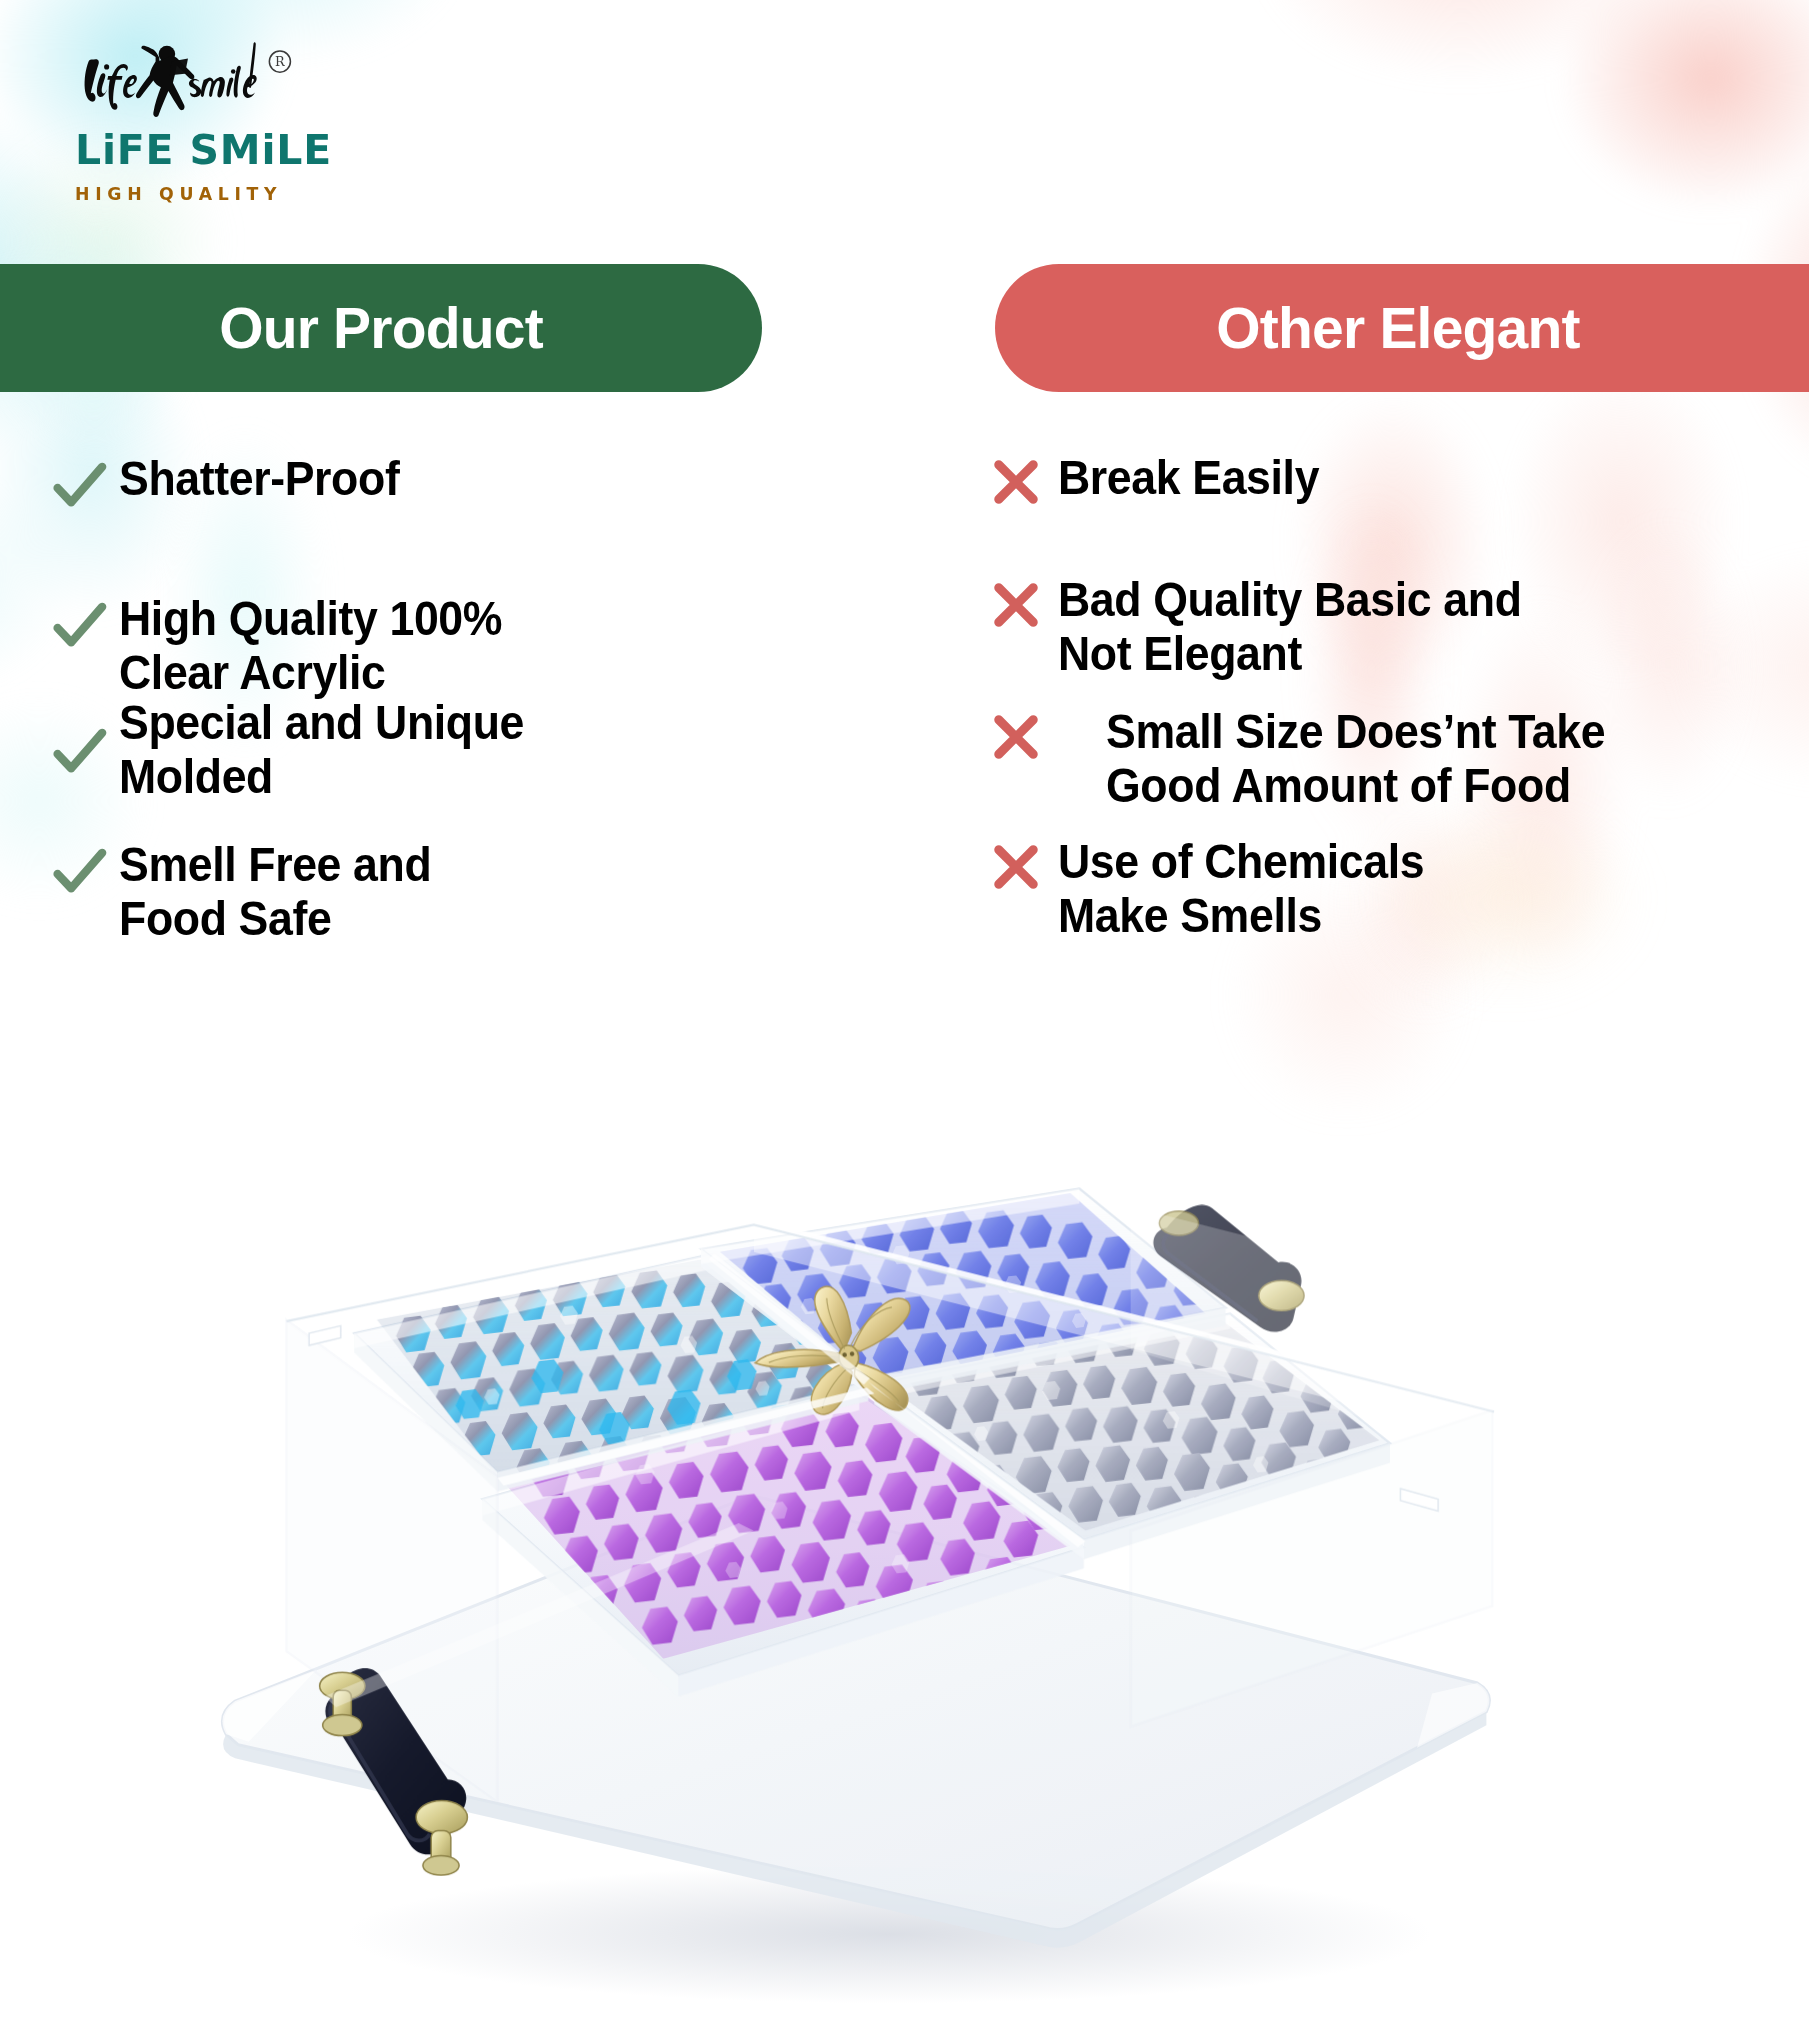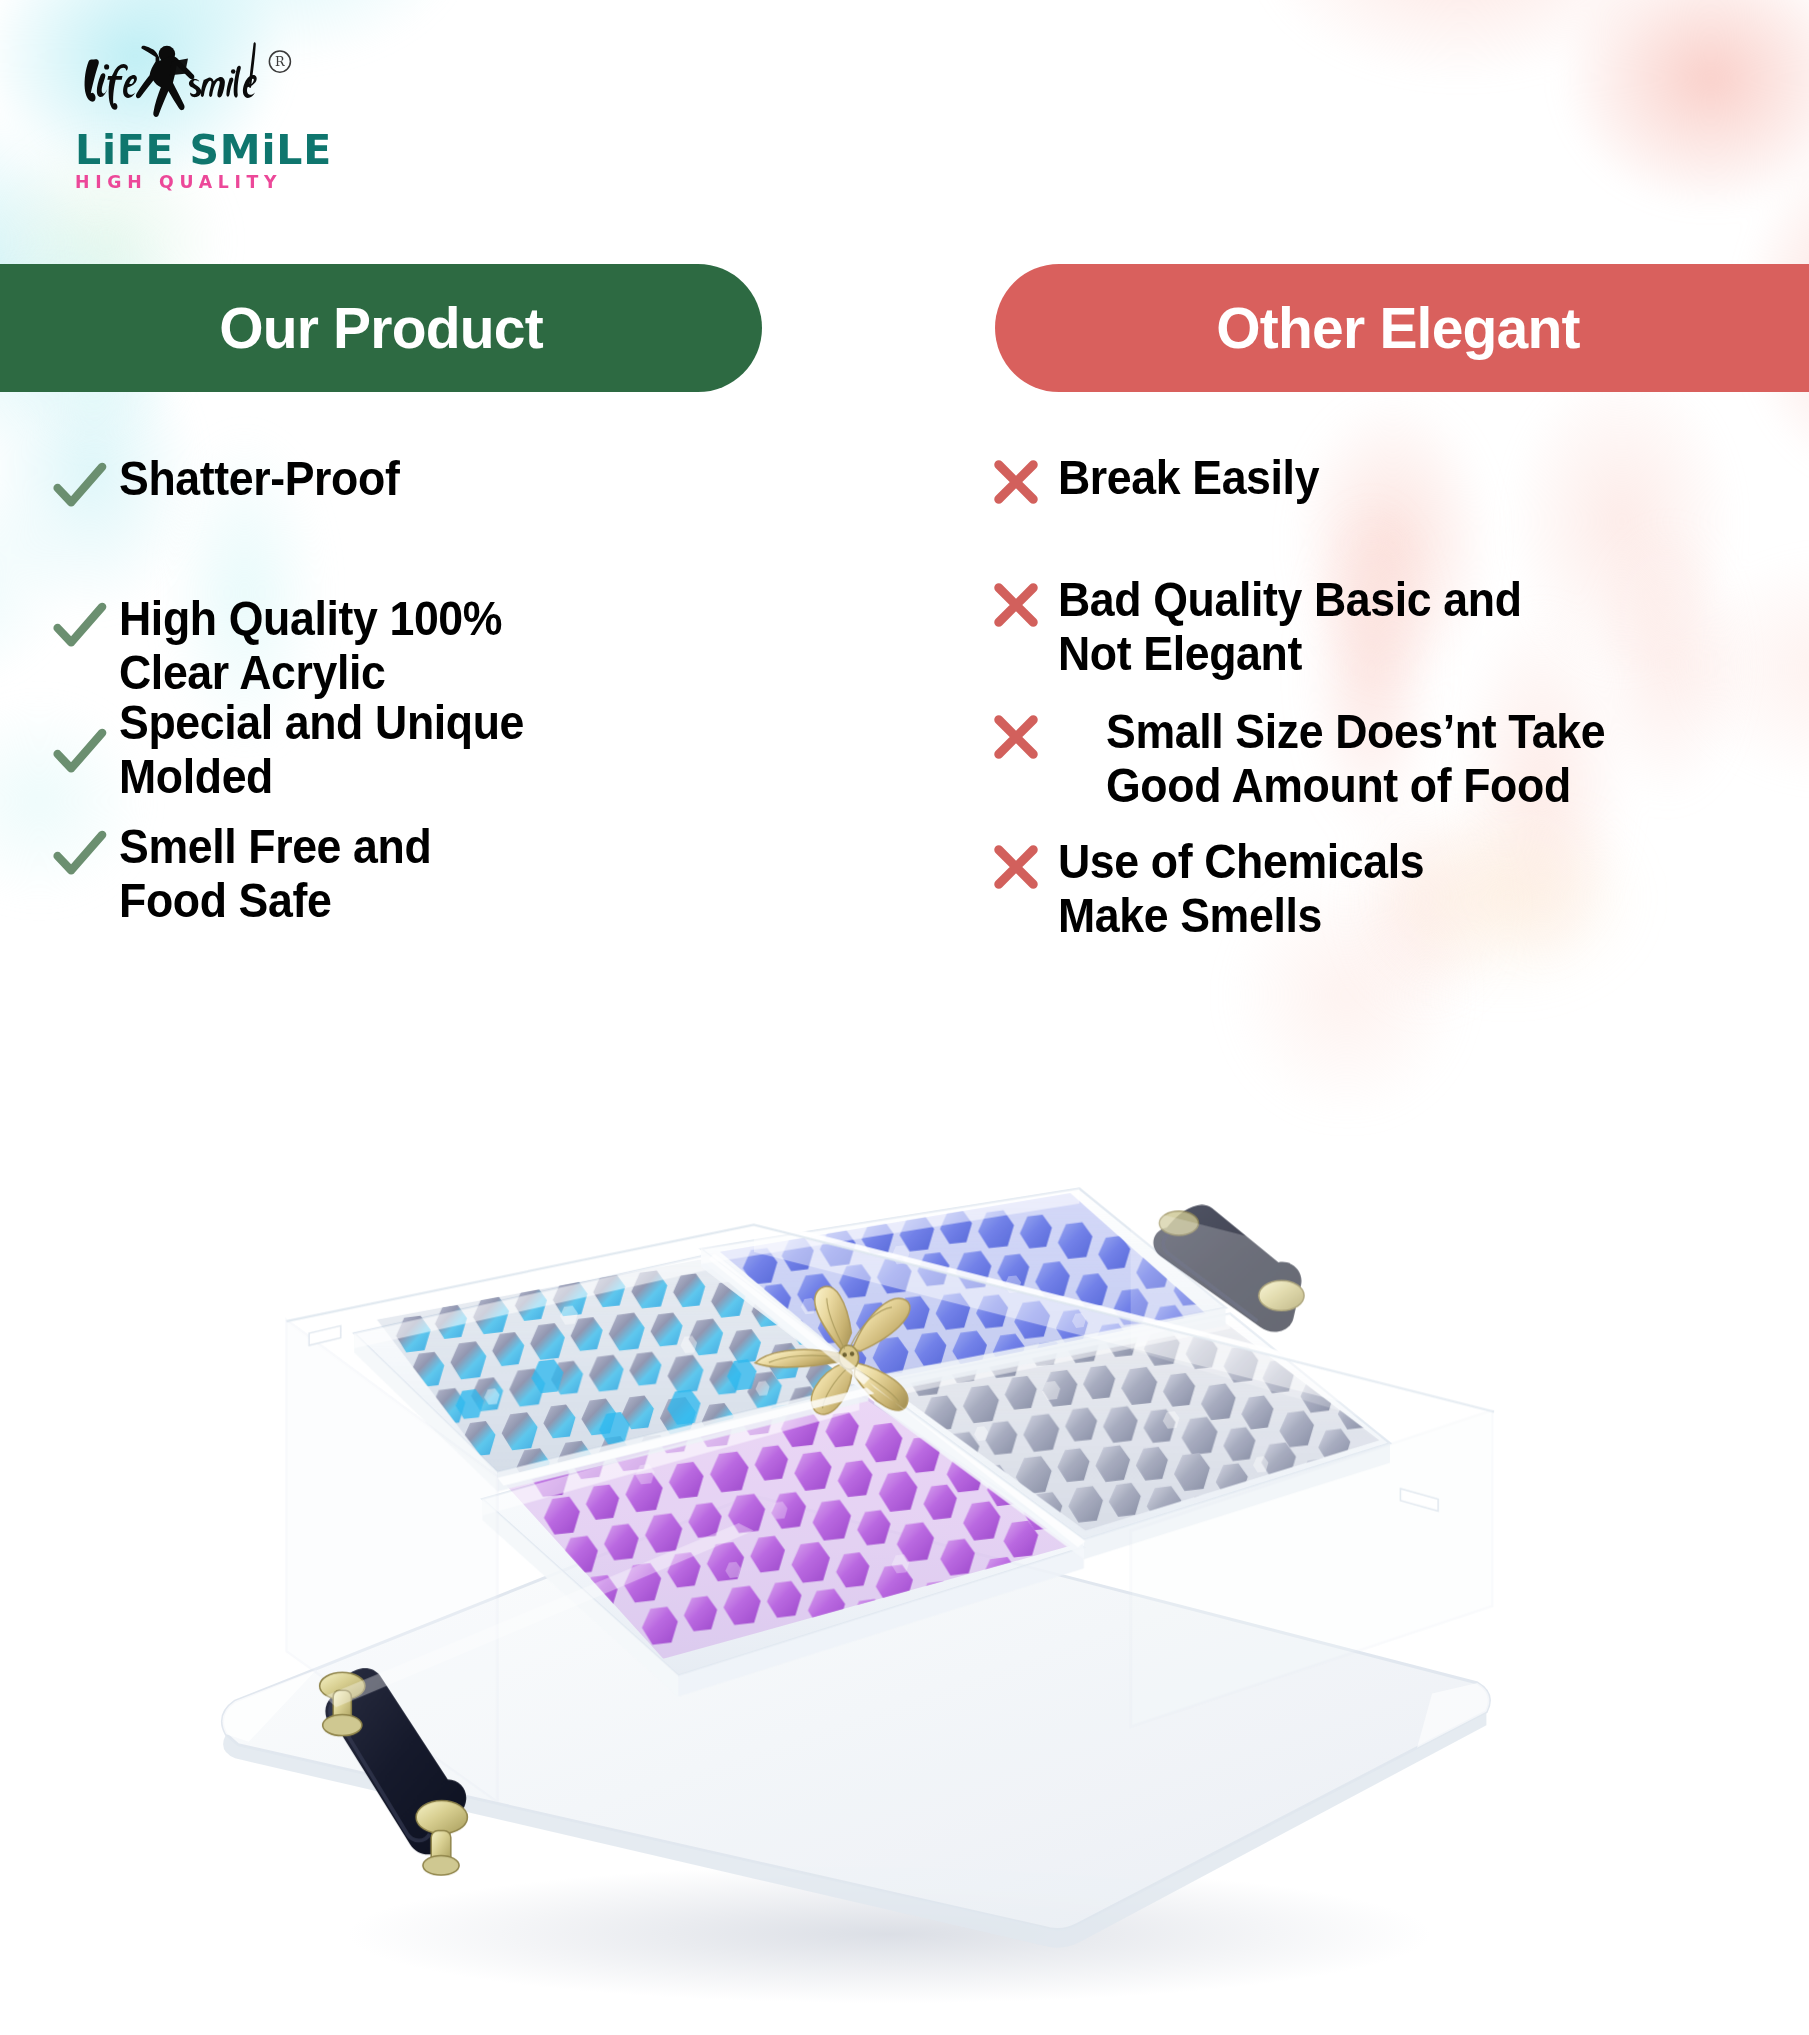--- a/index.html
+++ b/index.html
@@ -85,24 +85,24 @@
   }
   .logo-mark{ position:relative; width:226px; height:89px; }
   .logo-mark svg{ display:block; }
   .logo-word{
     margin-top:4.5px;
     font-family:"DejaVu Sans", sans-serif;
     font-size:41px; font-weight:bold;
     letter-spacing:0.8px; color:#0f766e; line-height:1;
   }
   .logo-sub{
-    margin-top:3px;
+    margin-top:15px;
     font-family:"DejaVu Sans", sans-serif;
     font-size:17.3px; font-weight:bold;
-    letter-spacing:5.7px; color:#ec4899; line-height:1;
+    letter-spacing:5.7px; color:#a16207; line-height:1;
   }
 
   
   .pill{
     position:absolute; height:128px;
     display:flex; align-items:center;
   }
   .pill-title{
     font-family:"Liberation Sans", sans-serif;
     font-size:57px; font-weight:bold;
@@ -141,21 +141,21 @@
     font-weight:bold; font-size:48px; line-height:1.12;
     color:#000000; letter-spacing:-0.4px;
     transform:scaleX(.93); transform-origin:left center;
     white-space:pre-line;
   }
 
   
   #ours-0 { top:0px;   }
   #ours-1 { top:140px; }
   #ours-2 { top:244px;align-items:center; }
-  #ours-3 { top:368px; }
+  #ours-3 { top:386px; }
 
   
   #other-0 { top:-1.5px;  }
   #other-1 { top:121px; }
   #other-2 { top:253px;gap:48px; }
   #other-3 { top:383px; }
 
   
   #photo{
     position:absolute;

